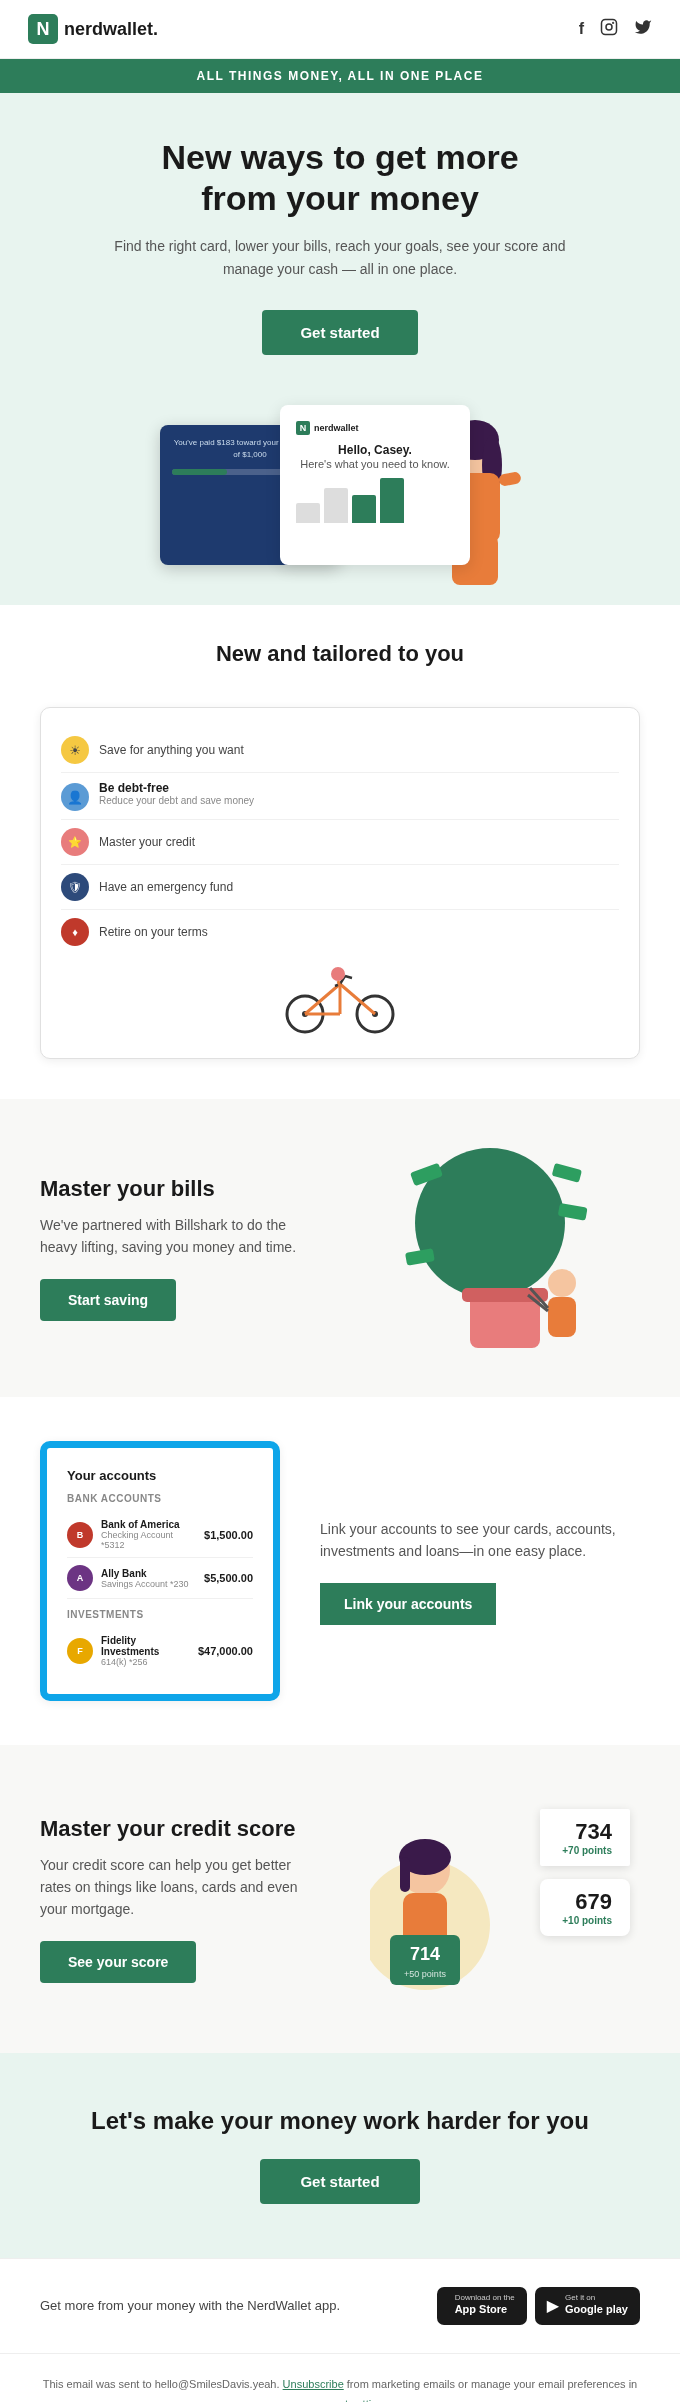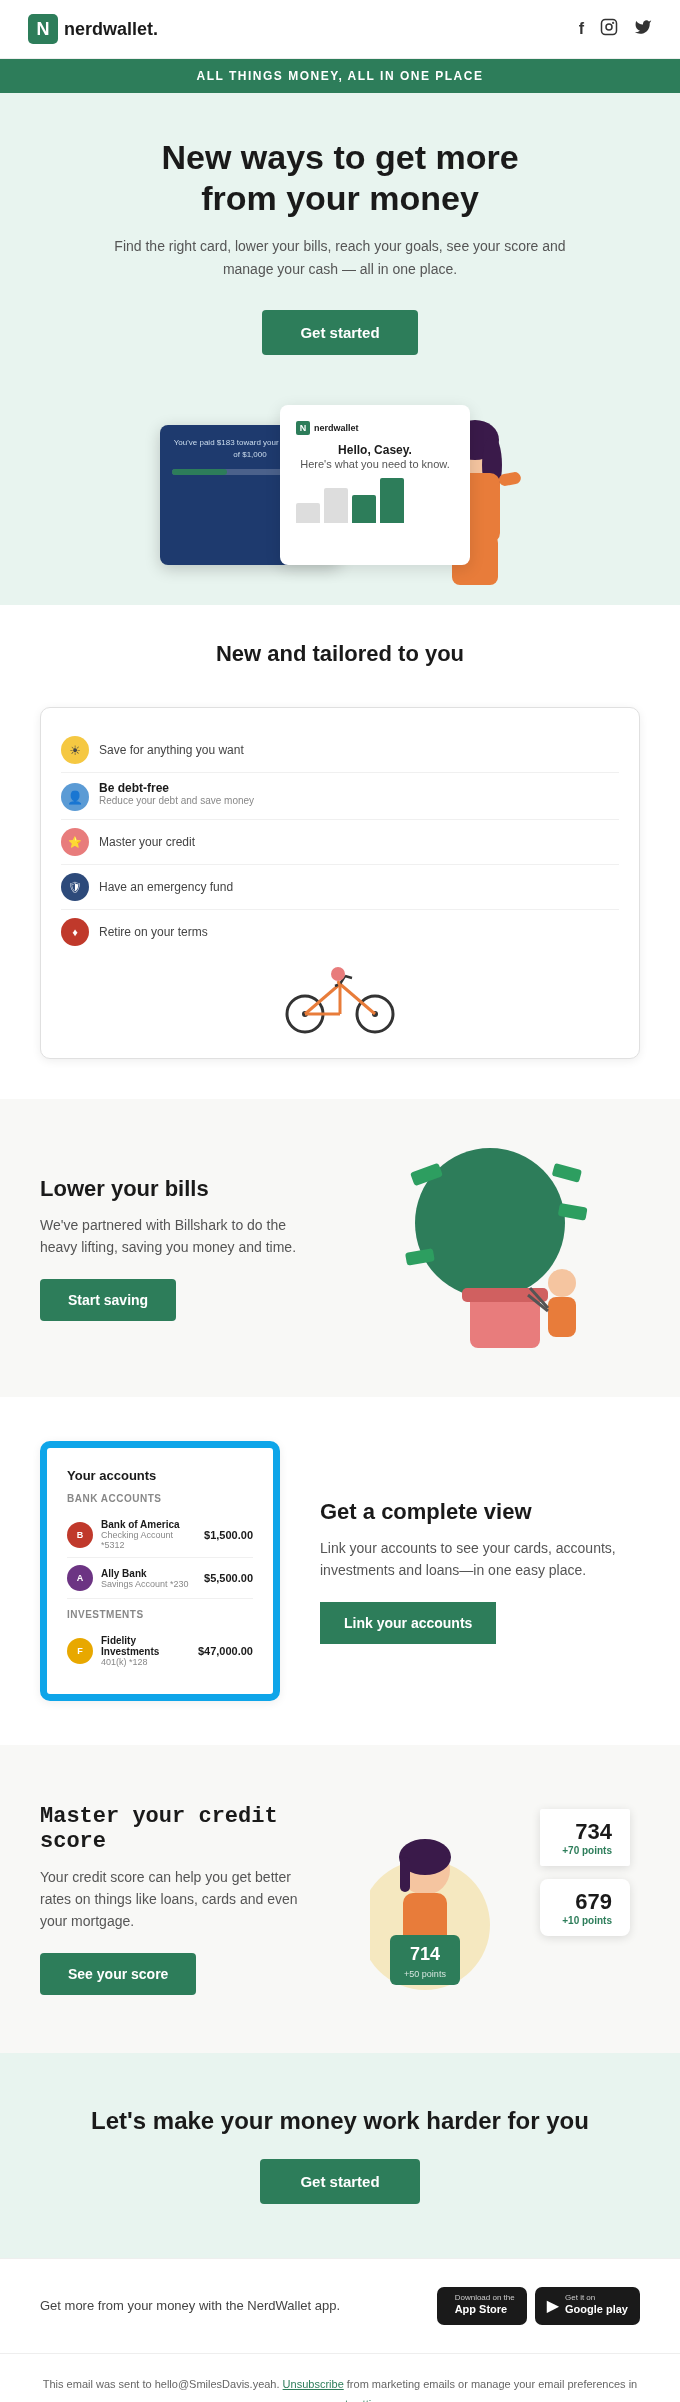--- a/index.html
+++ b/index.html
@@ -144,21 +144,21 @@
         <line x1="58" y1="17" x2="60" y2="22" stroke="#e87c3a" stroke-width="3"></line>
       </svg>
     </div>
   </div>
 
 </section>
 
 <section style="background:#f8f8f6; padding:44px 40px;">
   <div style="display:flex; align-items:center; gap:40px;">
     <div style="flex:1;">
-      <h2 style="font-size:22px; font-weight:700; color:#1a1a1a; margin-bottom:12px;">Lower your bills</h2>
+      <h2 style="font-size:22px; font-weight:700; color:#1a1a1a; margin-bottom:12px;">Master your bills</h2>
       <p style="font-size:14px; color:#555; line-height:1.6; margin-bottom:20px;">We've partnered with Billshark to do the heavy lifting, saving you money and time.</p>
       <button style="background:#2d7d5a; color:#fff; border:none; border-radius:4px; padding:13px 28px; font-size:14px; font-weight:700; cursor:pointer;">Start saving</button>
     </div>
     <div style="flex:1; display:flex; justify-content:center;">
 
       <svg width="200" height="210" viewBox="0 0 200 210">
 
         <circle cx="90" cy="80" r="75" fill="#2d7d5a"></circle>
 
         <rect x="10" y="30" width="30" height="14" rx="3" fill="#2d9e60" transform="rotate(-20 10 30)"></rect>
@@ -202,36 +202,35 @@
       </div>
       <div style="font-size:11px; font-weight:600; color:#1a1a1a;">$5,500.00</div>
     </div>
 
     <div style="font-size:10px; font-weight:600; color:#888; text-transform:uppercase; letter-spacing:0.5px; margin-top:10px; margin-bottom:8px;">Investments</div>
 
     <div style="display:flex; align-items:center; gap:8px; padding:7px 0;">
       <div style="width:26px; height:26px; border-radius:50%; background:#e8a800; color:#fff; font-size:9px; font-weight:700; display:flex; align-items:center; justify-content:center; flex-shrink:0;">F</div>
       <div style="flex:1;">
         <div style="font-size:10px; font-weight:600; color:#1a1a1a;">Fidelity Investments</div>
-        <div style="font-size:9px; color:#888;">401(k) *128</div>
+        <div style="font-size:9px; color:#888;">614(k) *256</div>
       </div>
       <div style="font-size:11px; font-weight:600; color:#1a1a1a;">$47,000.00</div>
     </div>
   </div>
 
   <div style="flex:1;">
-    <h2 style="font-size:22px; font-weight:700; color:#1a1a1a; margin-bottom:12px;">Get a complete view</h2>
     <p style="font-size:14px; color:#555; line-height:1.6; margin-bottom:20px;">Link your accounts to see your cards, accounts, investments and loans—in one easy place.</p>
     <button style="background:#2d7d5a; color:#fff; border:none; border-radius:0; padding:13px 24px; font-size:14px; font-weight:700; cursor:pointer;">Link your accounts</button>
   </div>
 </section>
 
 <section style="background:#f8f8f6; padding:44px 40px; display:flex; align-items:center; gap:40px;">
   <div style="flex:1;">
-    <h2 style="font-size:22px; font-weight:700; color:#1a1a1a; margin-bottom:12px;font-family:Liberation Mono, monospace;">Master your credit score</h2>
+    <h2 style="font-size:22px; font-weight:700; color:#1a1a1a; margin-bottom:12px;">Master your credit score</h2>
     <p style="font-size:14px; color:#555; line-height:1.6; margin-bottom:20px;">Your credit score can help you get better rates on things like loans, cards and even your mortgage.</p>
     <button style="background:#2d7d5a; color:#fff; border:none; border-radius:4px; padding:13px 28px; font-size:14px; font-weight:700; cursor:pointer;">See your score</button>
   </div>
   <div style="flex:1; display:flex; justify-content:center; position:relative; height:220px;">
 
     <div style="position:absolute; left:10px; bottom:10px;">
       <svg width="120" height="180" viewBox="0 0 120 180">
 
         <circle cx="55" cy="110" r="65" fill="#f5e8c0"></circle>
 

